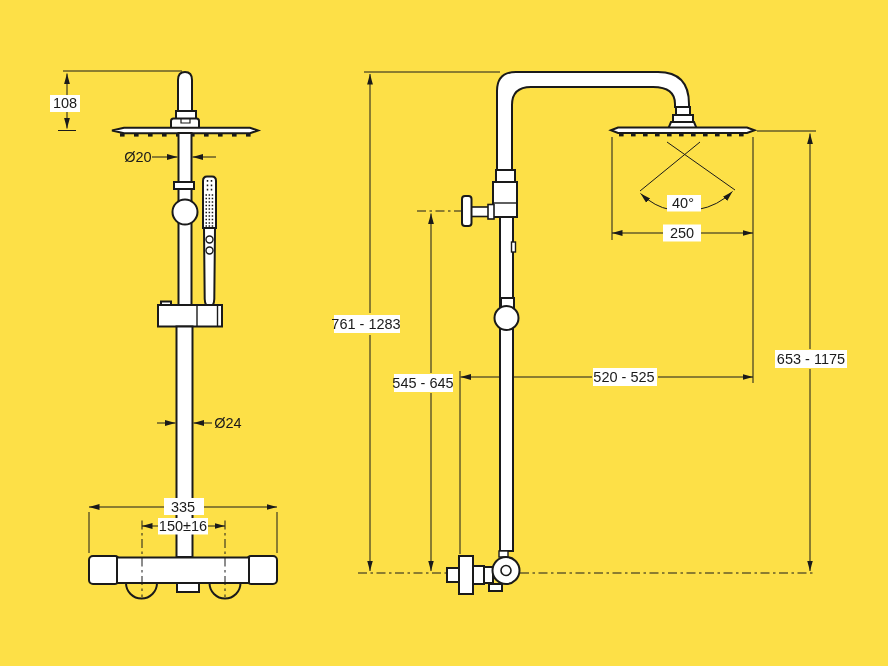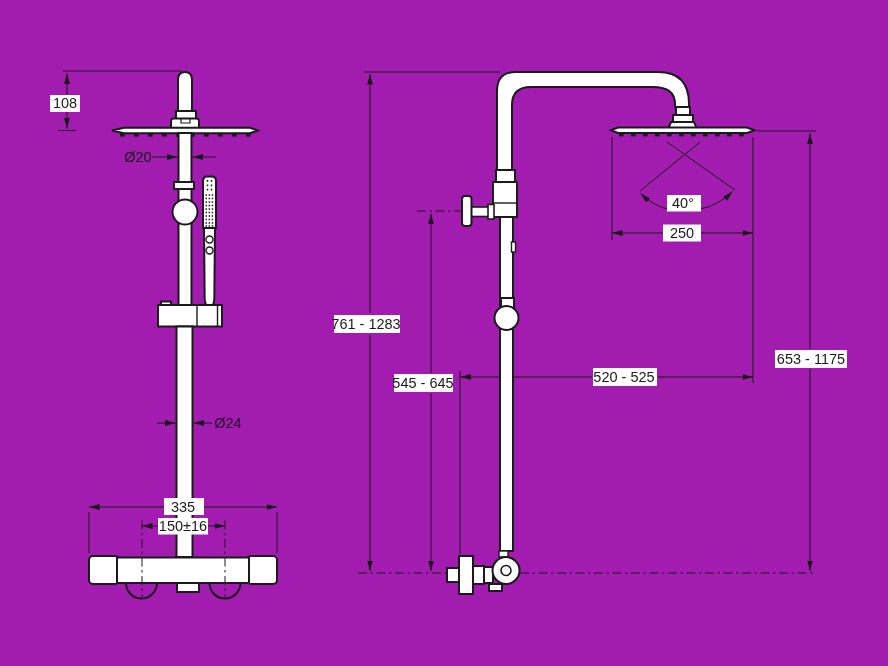--- a/index.html
+++ b/index.html
@@ -1,16 +1,16 @@
 <!DOCTYPE html>
 <html><head>
 <meta charset="utf-8">
 <style>
   html,body{margin:0;padding:0;background:#ffffff;}
-  .canvas{position:relative;width:888px;height:666px;background:#a21caf;overflow:hidden;}
+  .canvas{position:relative;width:888px;height:666px;background:#fde047;overflow:hidden;}
   svg{display:block;}
   svg text{font-family:"Liberation Sans","DejaVu Sans",sans-serif;font-size:14.5px;fill:#1a1a1a;text-anchor:middle;}
 </style>
 </head>
 <body>
 
 <div class="canvas">
 <svg width="888" height="666" viewBox="0 0 888 666">
   <defs>
     <marker id="arr" orient="auto" markerUnits="userSpaceOnUse" markerWidth="14" markerHeight="10" refX="10.5" refY="5" viewBox="0 0 14 10">

